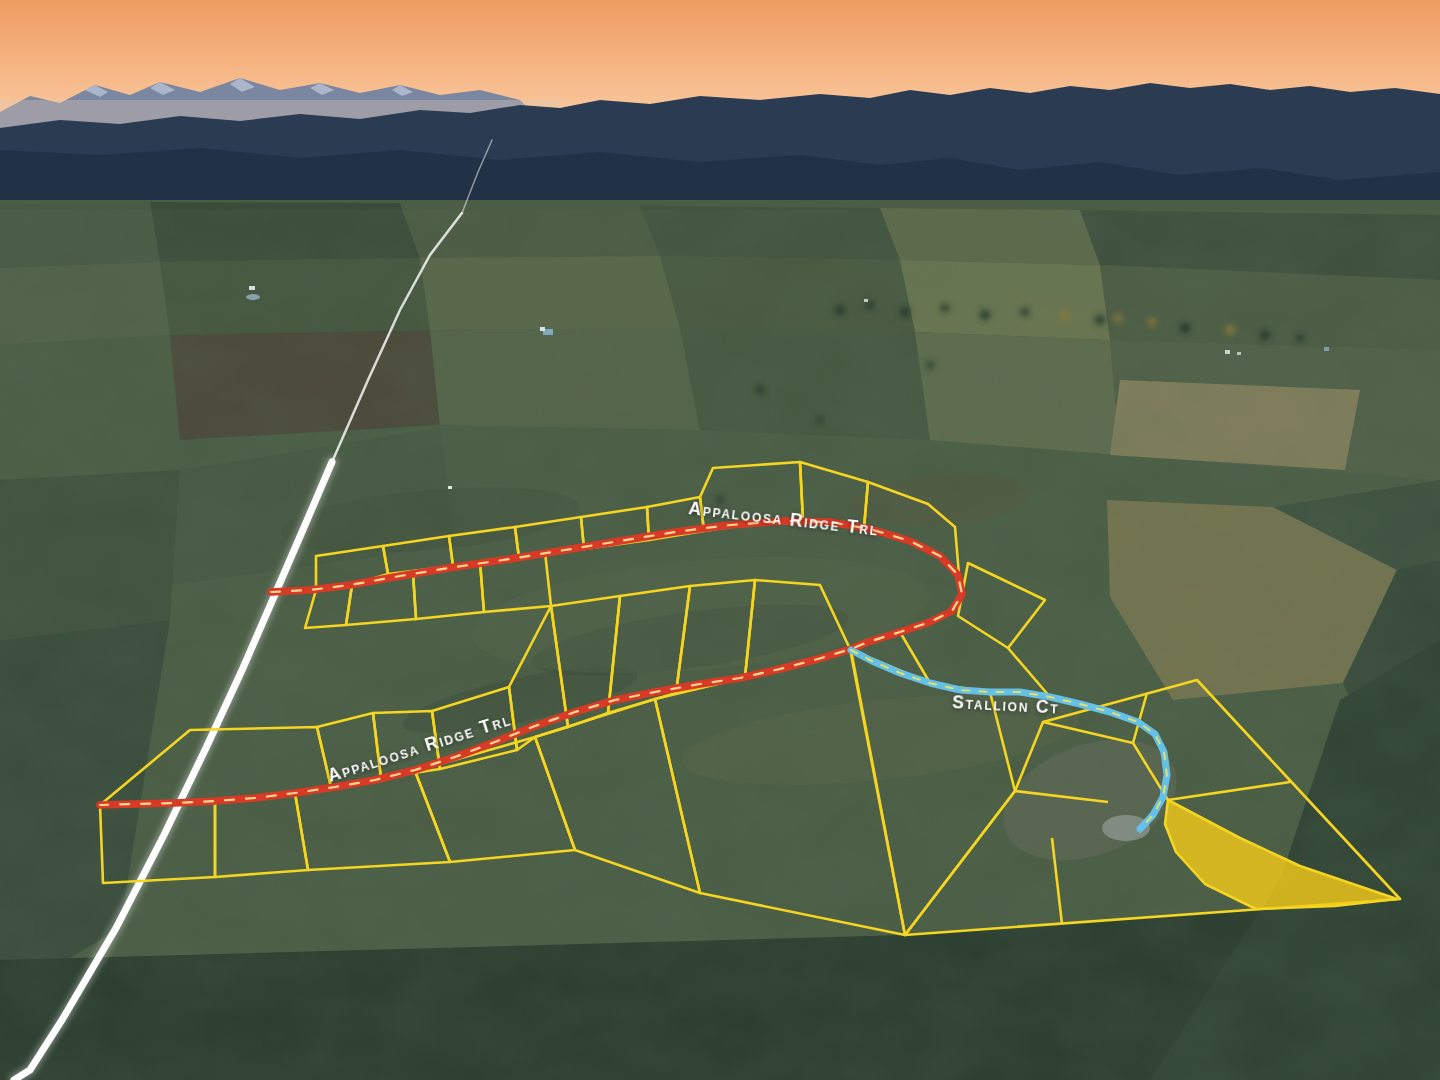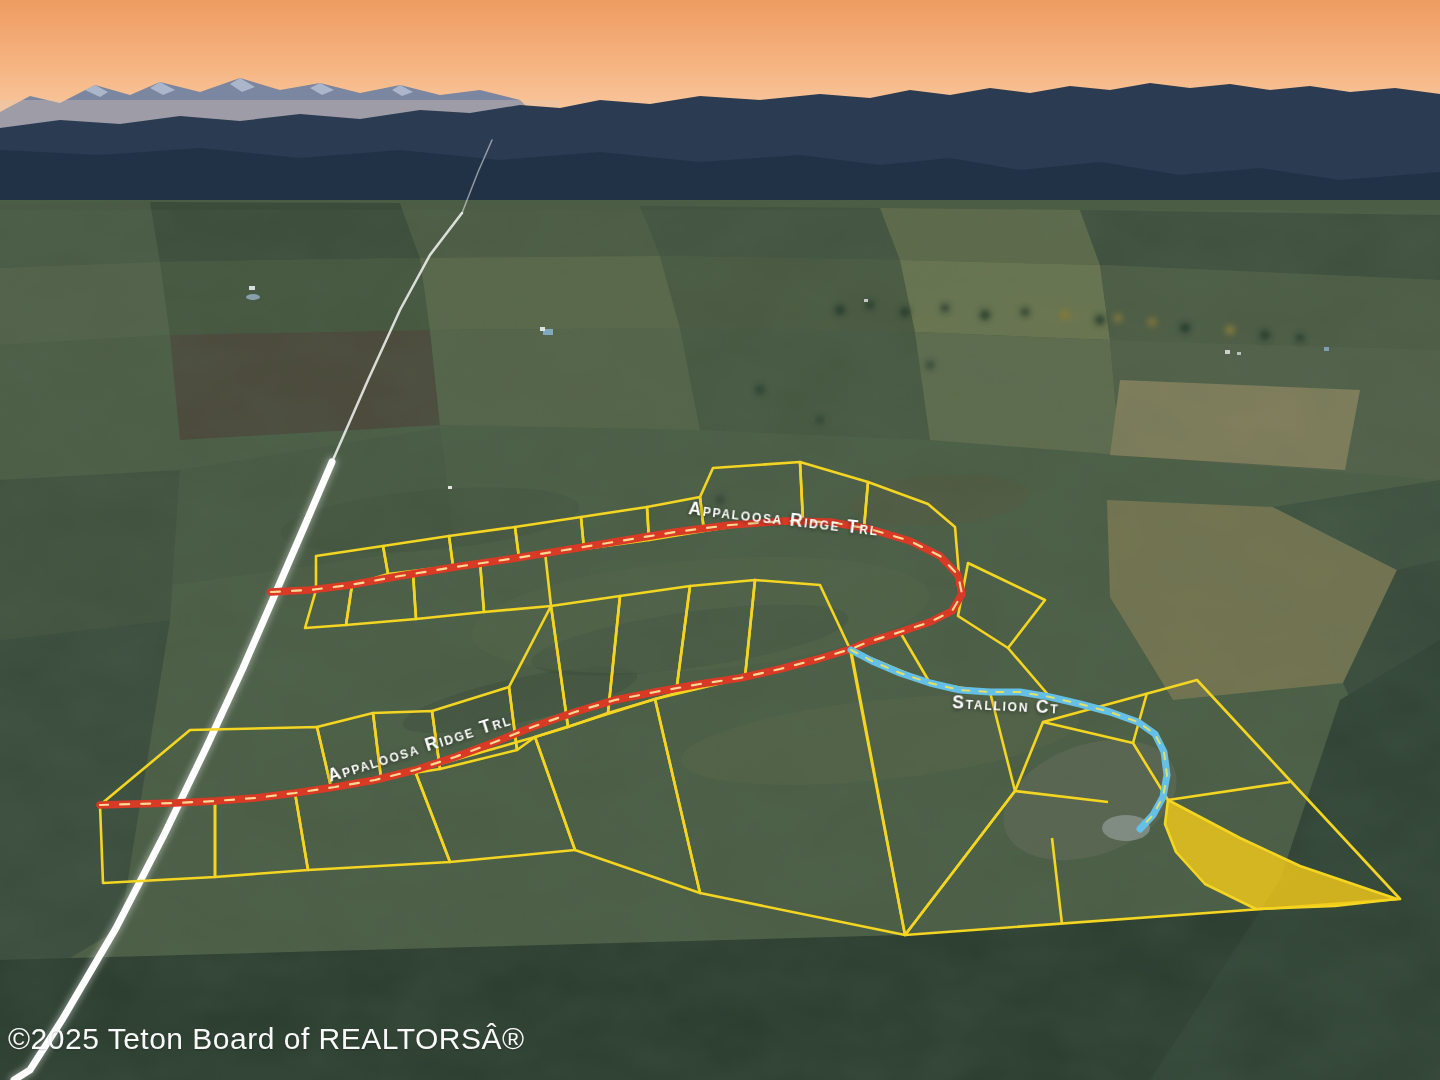--- a/index.html
+++ b/index.html
@@ -201,14 +201,13 @@
   <g>
     <polyline class="road-st" points="851,650 872,661 900,673 930,683 960,690 990,692 1020,692 1050,697 1080,704 1110,712 1138,722 1155,734 1164,752 1167,775 1163,797 1153,815 1140,829"></polyline>
     <polyline class="road-st-dash" points="851,650 872,661 900,673 930,683 960,690 990,692 1020,692 1050,697 1080,704 1110,712 1138,722 1155,734 1164,752 1167,775 1163,797 1153,815 1140,829"></polyline>
   </g>
 
   <text class="road-label" transform="translate(688,514) rotate(6.5)">Appaloosa Ridge Trl</text>
   <text class="road-label" transform="translate(330,782) rotate(-17.5)">Appaloosa Ridge Trl</text>
   <text class="road-label" transform="translate(952,708) rotate(3)">Stallion Ct</text>
 </svg>
 
-<div class="watermark">©2025 Teton Board of REALTORSÂ®</div>
 </div>
 
 </body></html>

